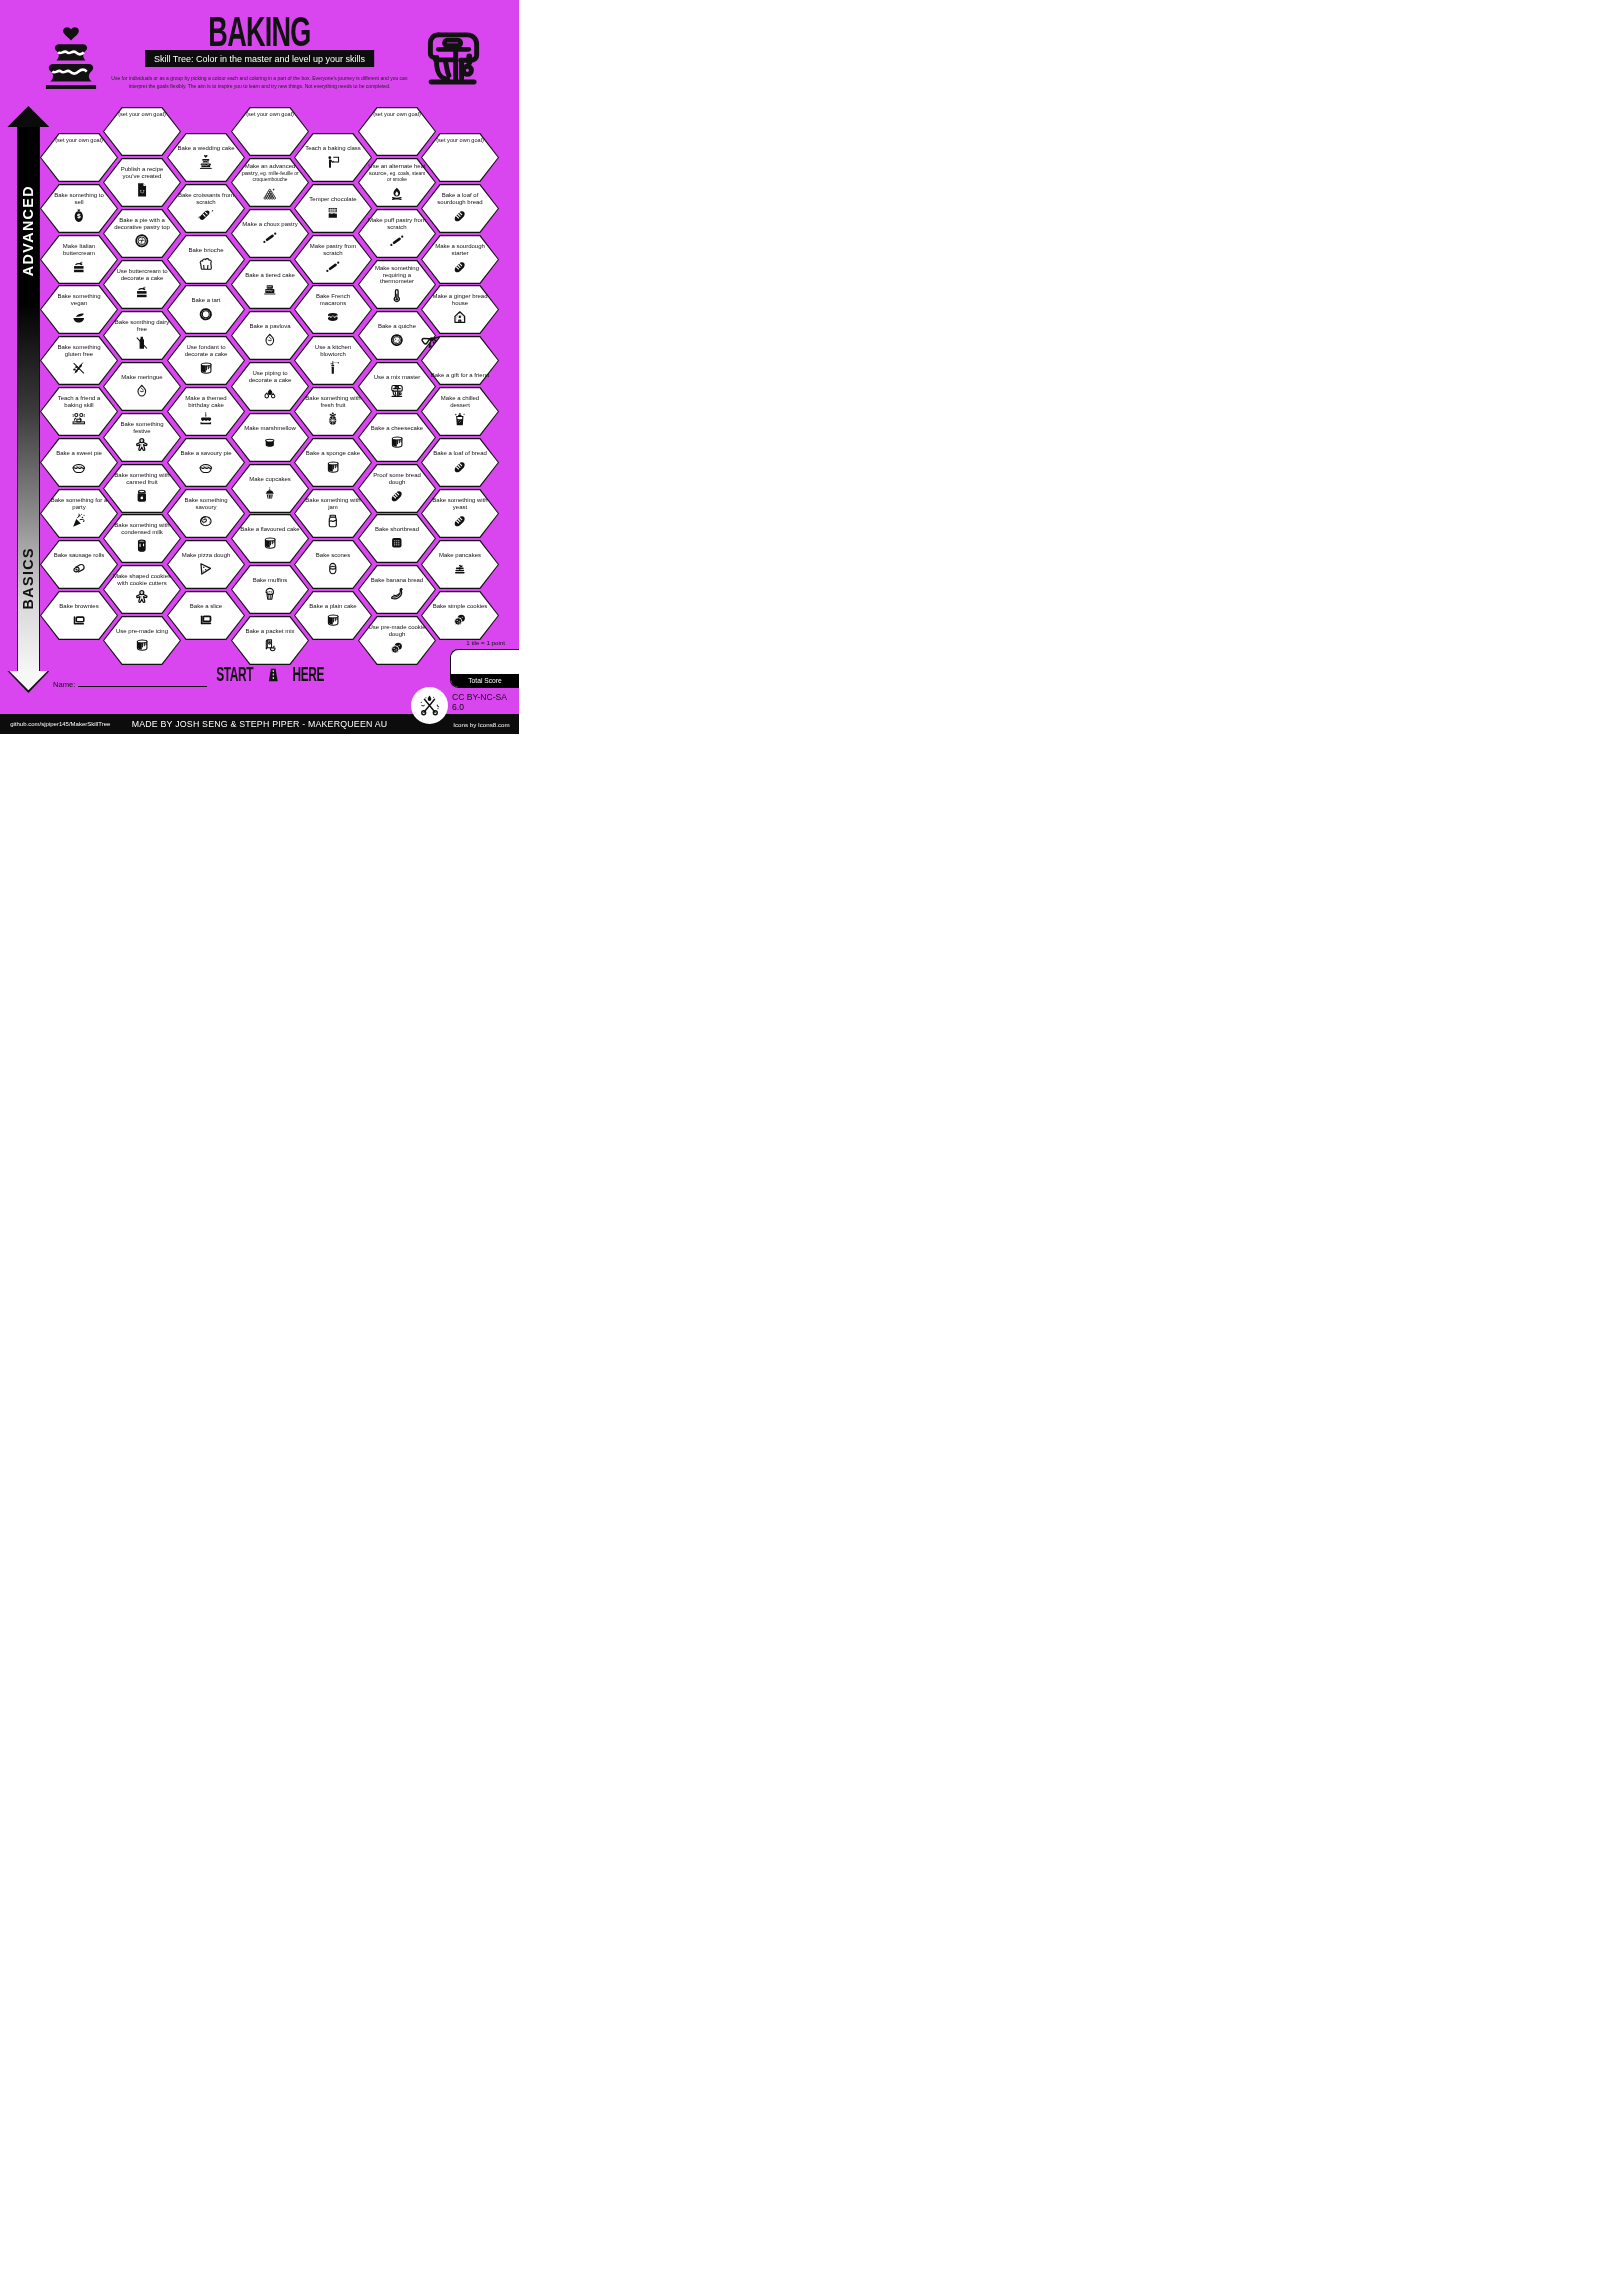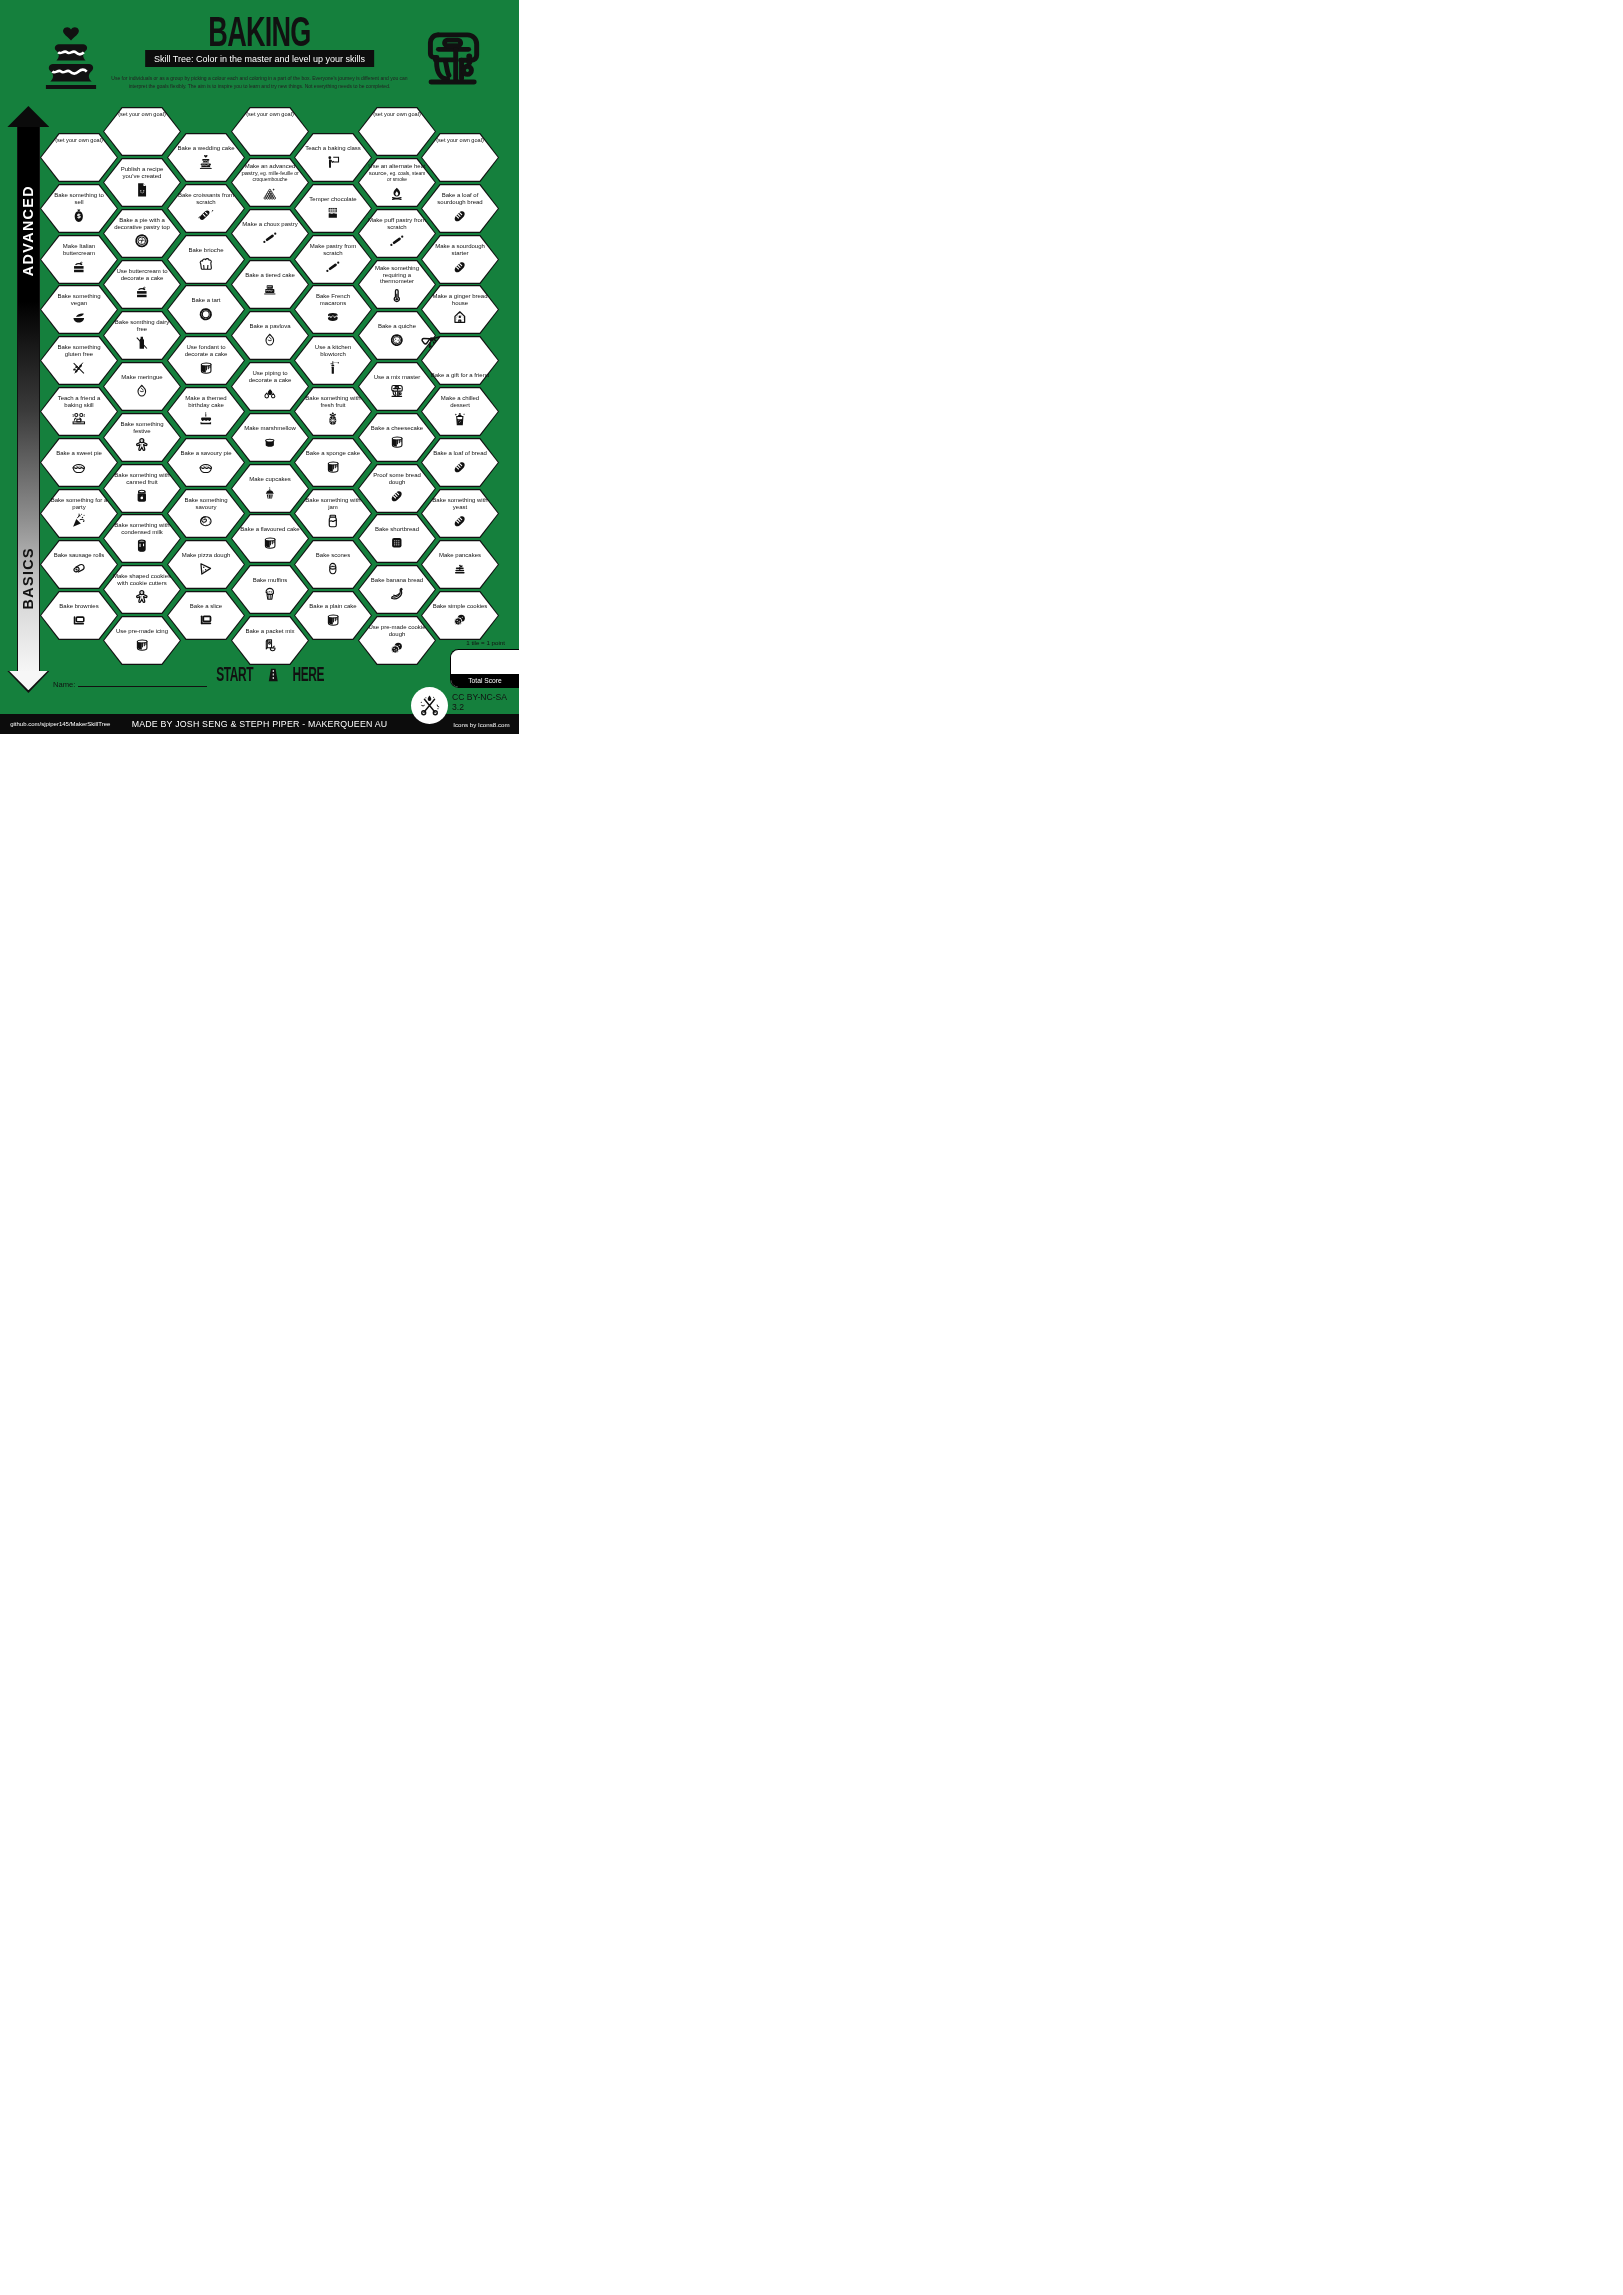--- a/index.html
+++ b/index.html
@@ -1,16 +1,16 @@
 <!DOCTYPE html>
 <html style="font-size:7.4px"><head>
 <meta charset="utf-8">
 <style>
   html,body{margin:0;padding:0;background:#fff;}
-  .page{position:relative;width:519px;height:734px;background:#15803d;overflow:hidden;
+  .page{position:relative;width:519px;height:734px;background:#d946ef;overflow:hidden;
         font-family:"Liberation Sans",sans-serif;color:#111;}
   
   .title{position:absolute;top:8.3px;left:0;right:0;text-align:center;font-size:33px;font-weight:bold;
          letter-spacing:-0.9px;transform:scale(.82,1.28);transform-origin:center top;}
   .subtitle-bar{position:absolute;top:50px;left:50%;transform:translateX(-50%);background:#0d0d0d;color:#fff;
          font-size:9px;padding:3.7px 9.3px;white-space:nowrap;}
   .desc{position:absolute;top:75px;left:50%;transform:translateX(-50%);width:324px;text-align:center;
         font-size:5px;line-height:1.5;color:#222;}
   .corner-icon{position:absolute;}
   
@@ -1220,21 +1220,21 @@
       </g>
       <path d="M12 3.8c.9 1.2 1.5 2.1 1.5 3a1.5 1.5 0 1 1-3 0c0-.9.6-1.8 1.5-3z" fill="#111"></path>
       <g fill="#111">
           <circle cx="9" cy="5.6" r=".45"></circle>
           <circle cx="15.4" cy="5.2" r=".45"></circle>
           <circle cx="5.2" cy="9.4" r=".45"></circle>
           <circle cx="19" cy="14.6" r=".45"></circle>
         </g>
     </svg>
   </div>
-  <div class="cc-text">CC BY-NC-SA 3.2</div>
+  <div class="cc-text">CC BY-NC-SA 6.0</div>
 
   <div class="footer">
     <span class="l">github.com/sjpiper145/MakerSkillTree</span>
     <span class="m">MADE BY JOSH SENG &amp; STEPH PIPER  -  MAKERQUEEN AU</span>
     <span class="r">Icons by Icons8.com</span>
   </div>
 </div>
 
 
 </body></html>

